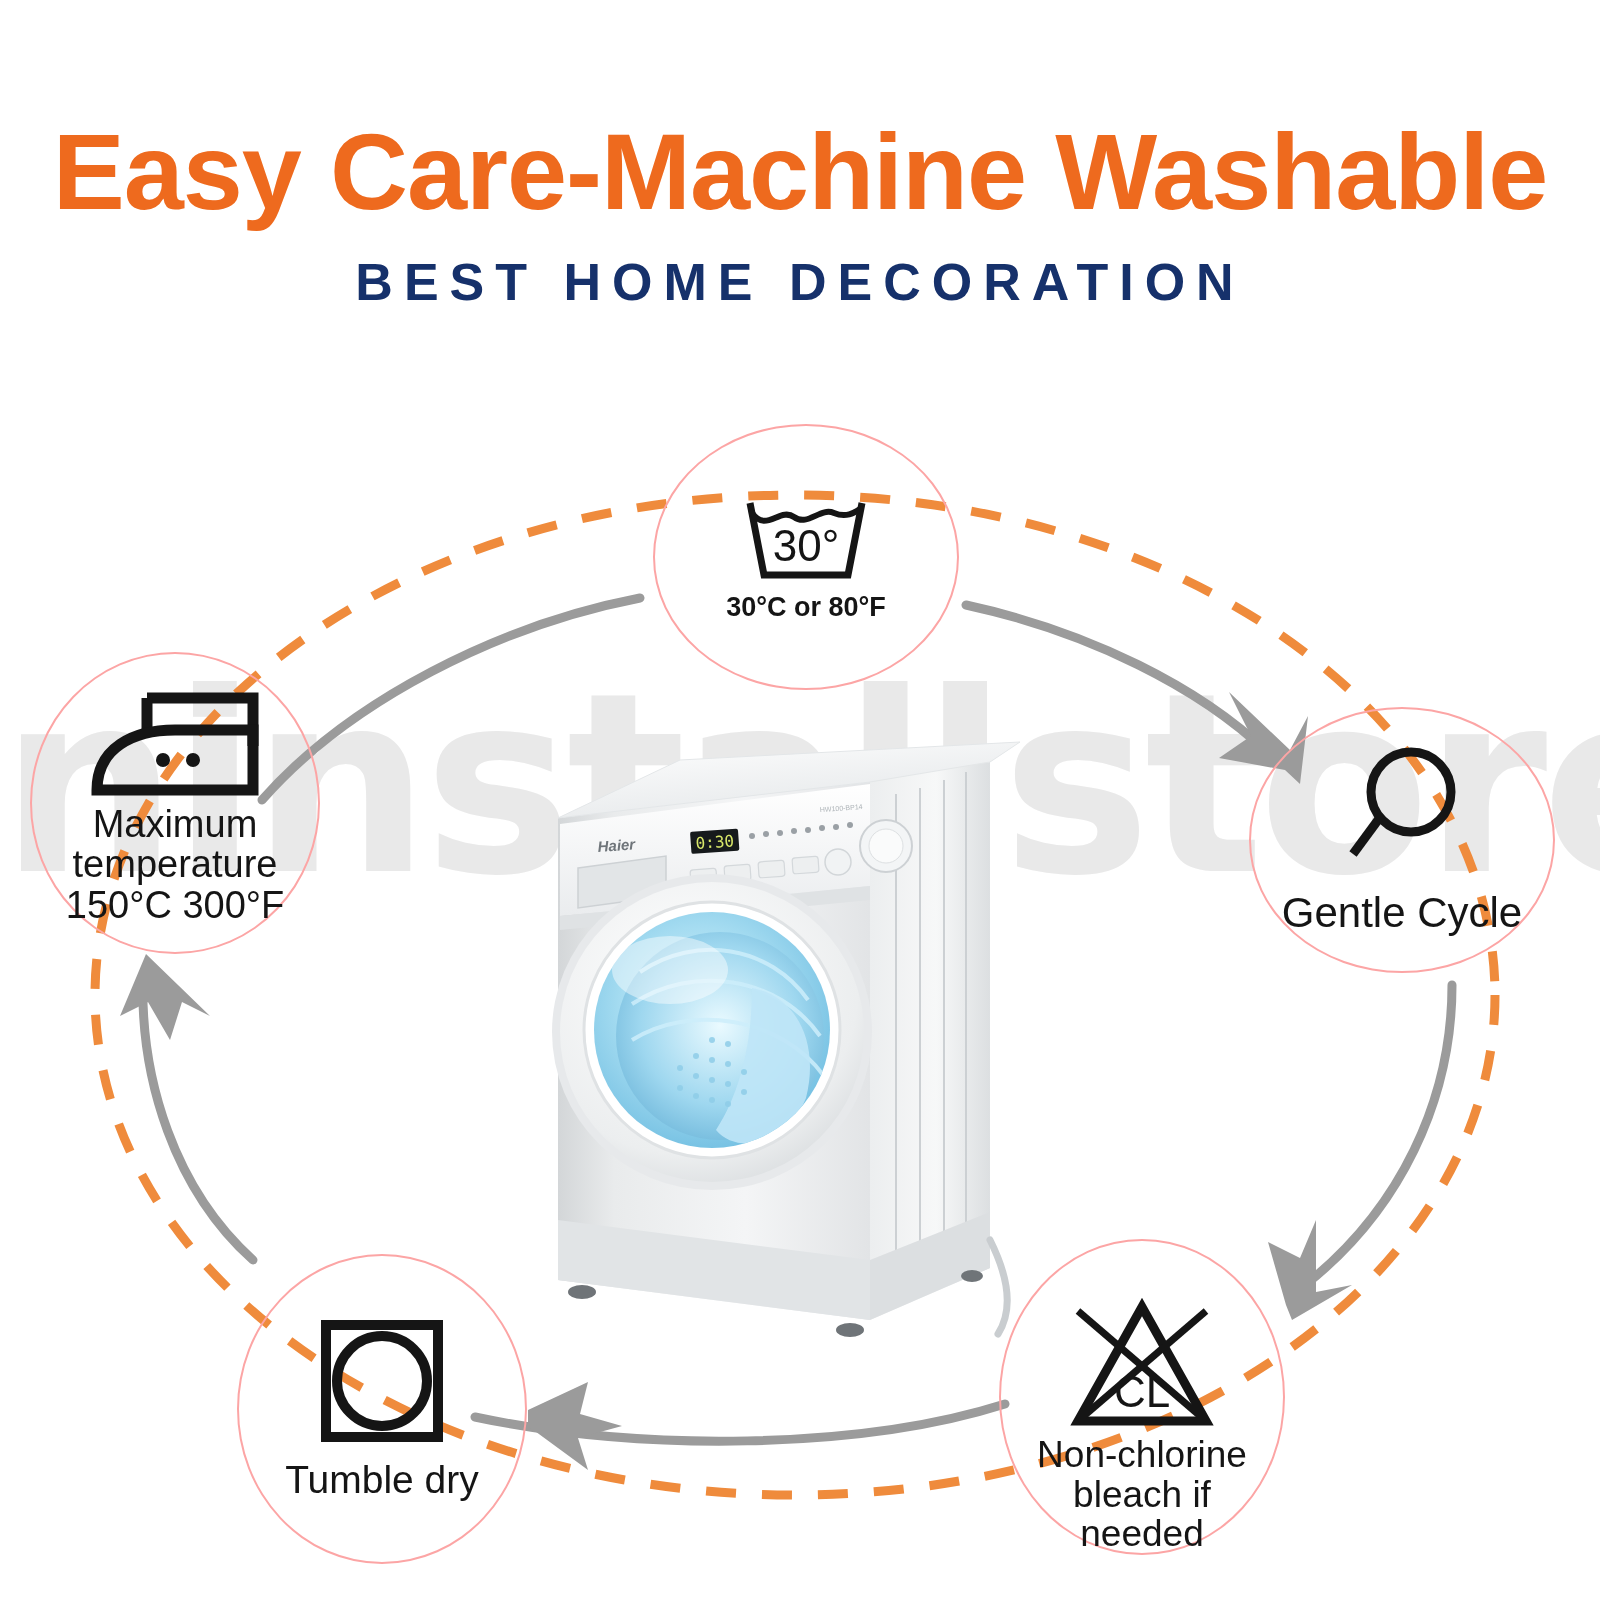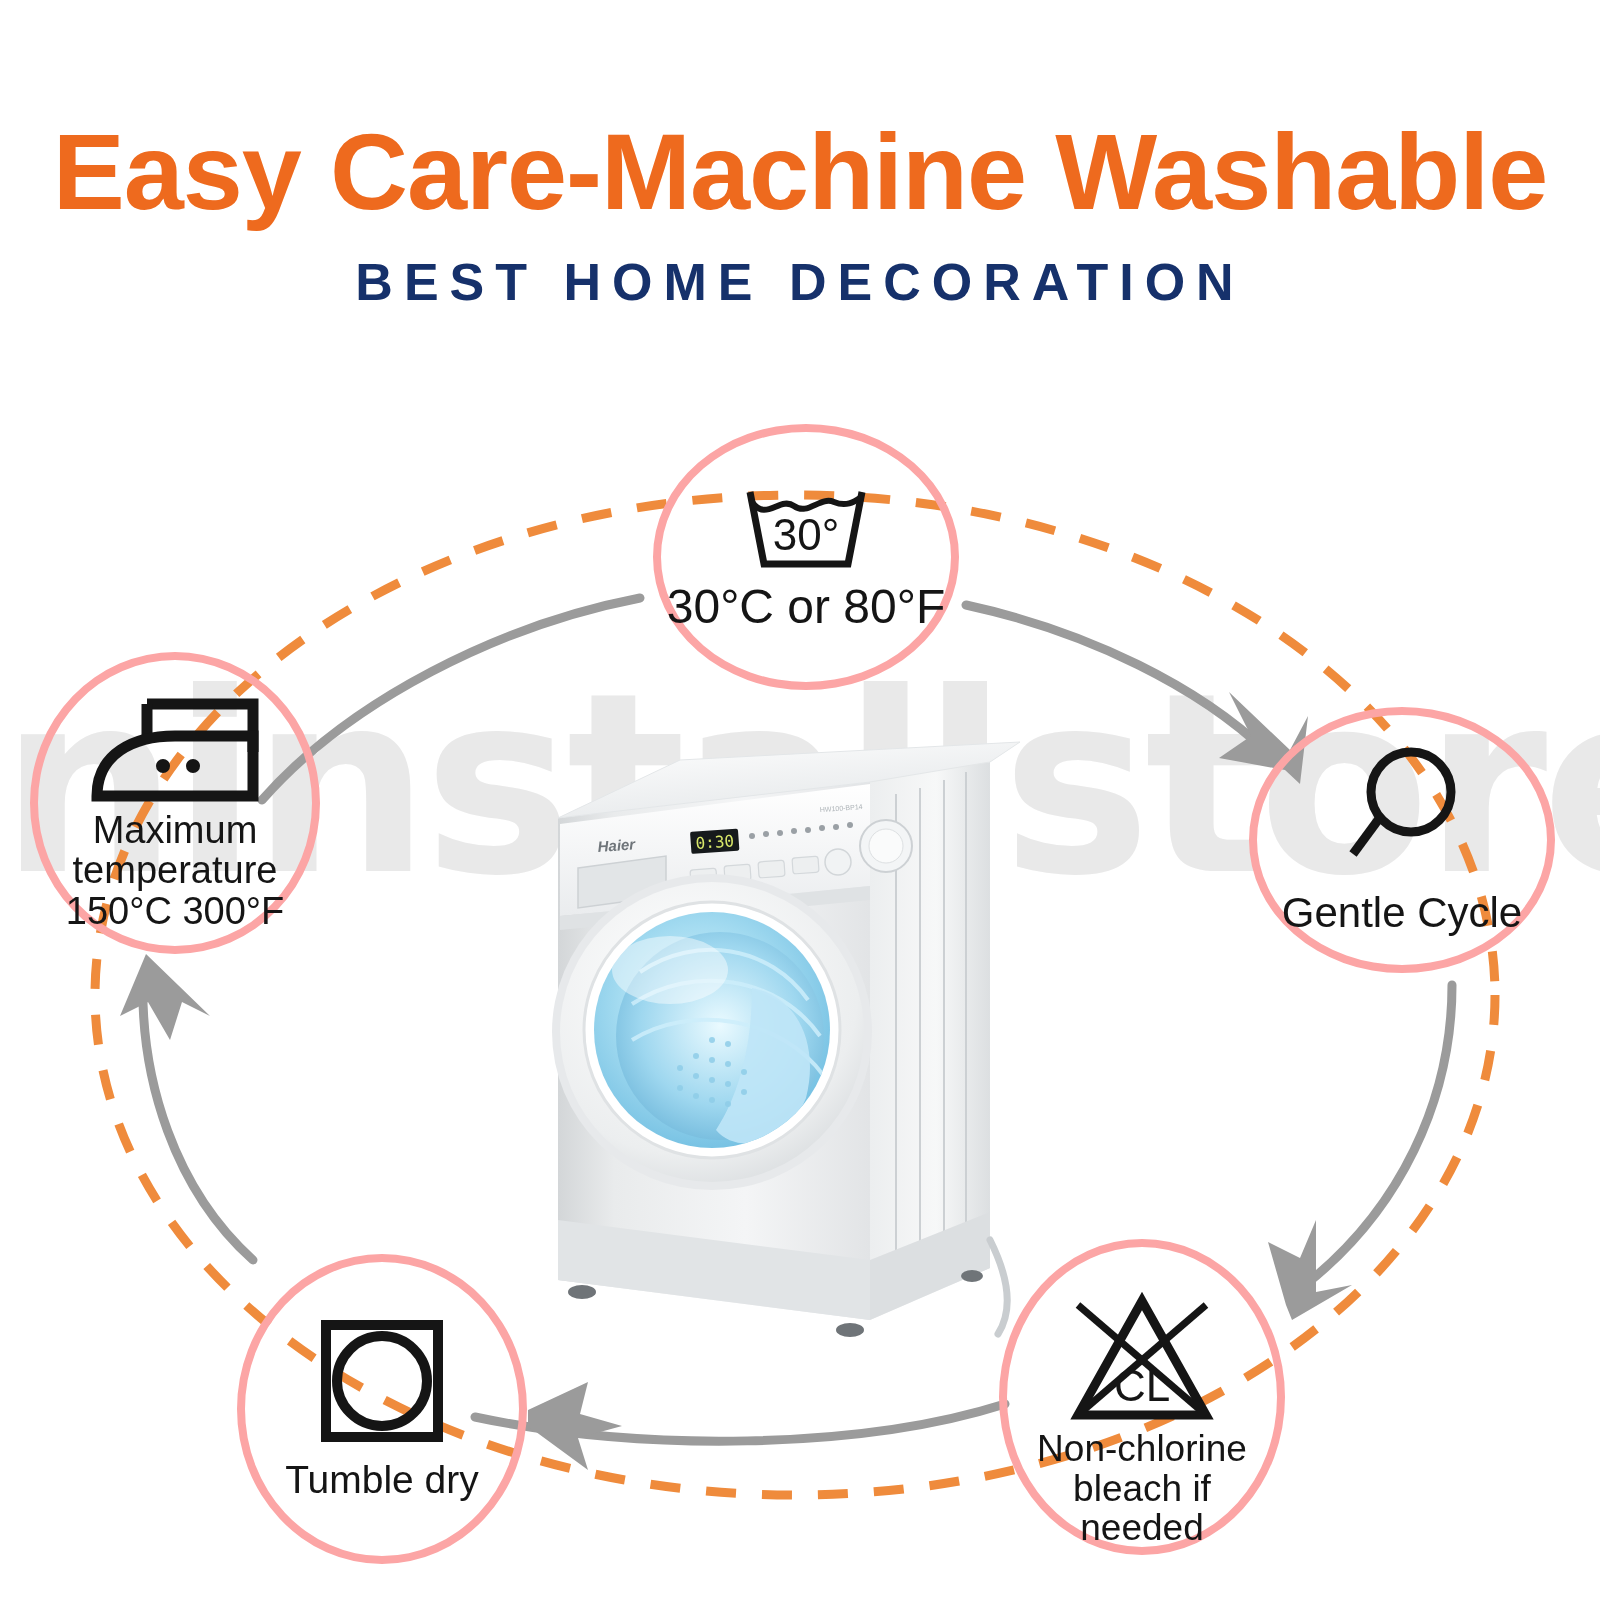--- a/index.html
+++ b/index.html
@@ -50,21 +50,21 @@
     z-index:2;
   }
 
   
   #flow-svg { position:absolute; left:0; top:380px; width:1600px; height:1220px; z-index:3; }
   #machine-svg { position:absolute; left:520px; top:720px; width:540px; height:620px; z-index:4; }
 
   
   .node {
     position:absolute;
-    border:8px solid #fca5a5;
+    border:2px solid #fca5a5;
     border-radius:50%;
     background:transparent;
     display:flex;
     flex-direction:column;
     align-items:center;
     justify-content:center;
     z-index:6;
   }
   .node .glyph { display:block; }
   .node .caption {
@@ -74,21 +74,21 @@
     line-height:1.06;
     white-space:pre-line;
   }
 
   #node-wash   { left:653px;  top:424px;  width:306px; height:266px; }
   #node-gentle { left:1249px; top:707px;  width:306px; height:266px; }
   #node-bleach { left:999px;  top:1239px; width:286px; height:316px; }
   #node-tumble { left:237px;  top:1254px; width:290px; height:310px; }
   #node-iron   { left:30px;   top:652px;  width:290px; height:302px; }
 
-  #node-wash   .caption { font-size:48px; margin-top:8px; }
+  #node-wash   .caption { font-size:27px; margin-top:8px;font-weight:bold; }
   #node-gentle .caption { font-size:42px; margin-top:27px; }
   #node-bleach .caption { font-size:37px; margin-top:2px; }
   #node-tumble .caption { font-size:39px; margin-top:14px; }
   #node-iron   .caption { font-size:38px; margin-top:4px; }
 
   #node-bleach { justify-content:flex-end; padding-top:34px; }
   #node-iron   { justify-content:flex-start; padding-top:36px; }
 </style>
 </head>
 <body>

